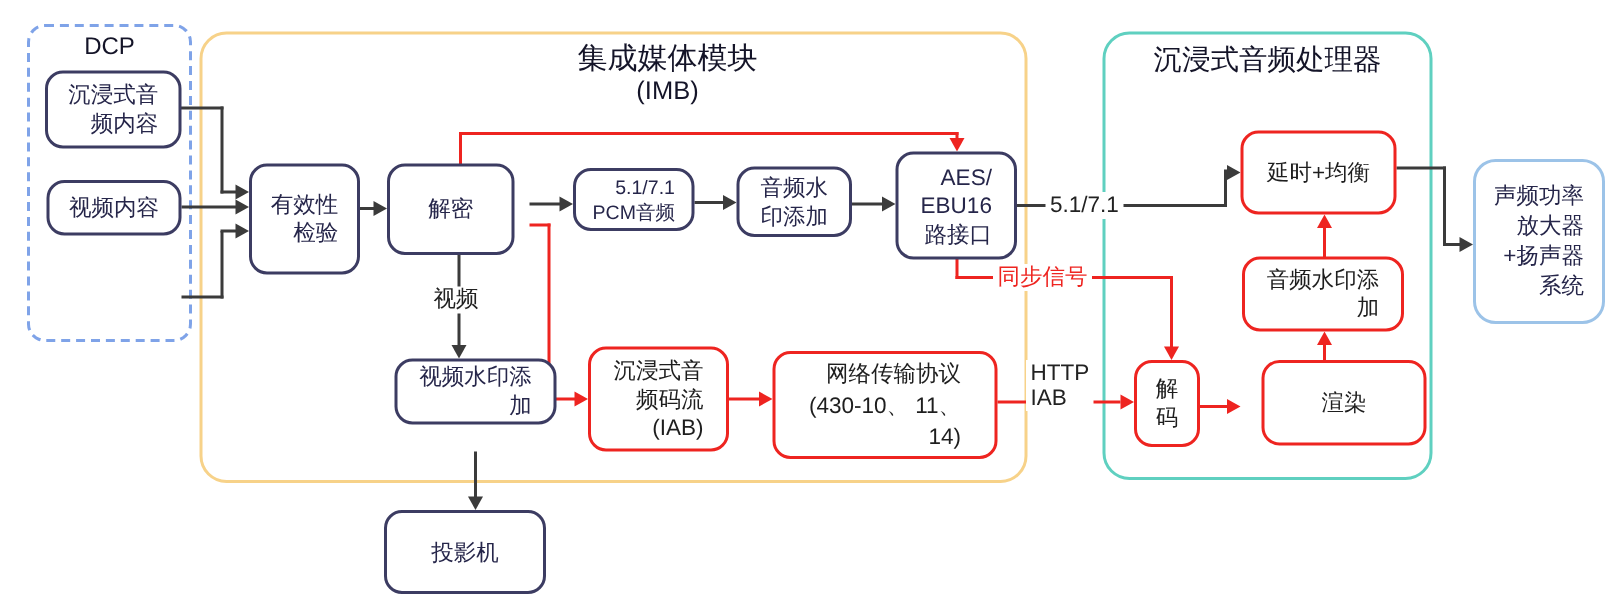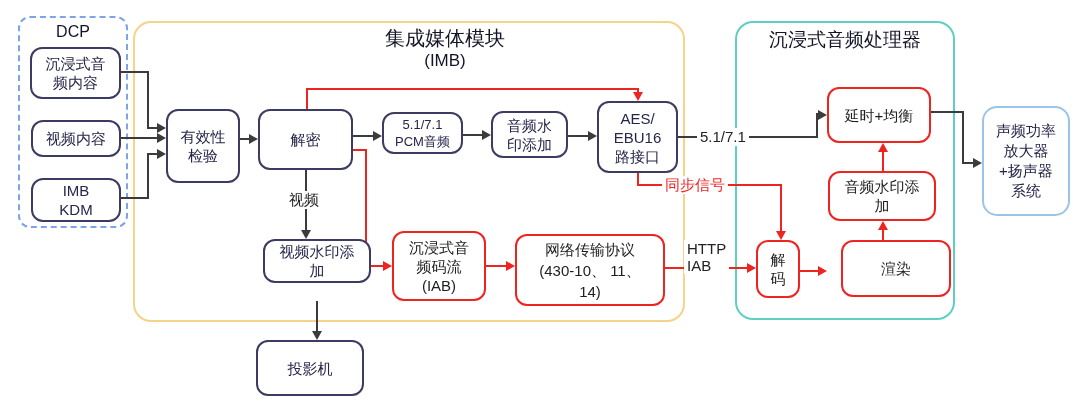--- a/index.html
+++ b/index.html
@@ -23,21 +23,21 @@
   .grp-imb{left:133px;top:21px;width:552px;height:301px;border:2px solid var(--imb-border);border-radius:18px}
   .grp-proc{left:735px;top:21px;width:220px;height:299px;border:2px solid var(--processor-border);border-radius:18px}
   .grp-title{position:absolute;z-index:2;color:#141428;white-space:pre-line;text-align:center}
   .t-dcp{left:18px;top:23px;width:110px;font-size:16px}
   .t-imb{left:305px;top:25px;width:280px;font-size:20px}
   .t-imb-sub{left:305px;top:51px;width:280px;font-size:17px}
   .t-proc{left:737px;top:27px;width:216px;font-size:19px}
 
   
   .box{position:absolute;z-index:2;background:#fff;border:2px solid var(--navy);border-radius:12px;
-       display:flex;align-items:center;justify-content:center;text-align:center;
+       display:flex;align-items:center;justify-content:center;text-align:right;
        color:var(--ink);font-size:15px;line-height:19px}
   .box span{white-space:pre-line}
   .red-box{border-color:var(--red);color:#1e1e1e}
   .blue-box{border-color:var(--speaker-border);border-radius:15px}
   .small-t{font-size:13px;line-height:17px}
 
   
   .seg{position:absolute;z-index:1}
   .h{height:2px}.v{width:2px}
   .k{background:var(--line-black)}
@@ -68,30 +68,26 @@
   <div class="grp-title t-imb-sub">(IMB)</div>
   <div class="grp-title t-proc">沉浸式音频处理器</div>
 
   <div class="box" style="left:30px;top:47px;width:91px;height:52px">
       <span>沉浸式音
 频内容</span>
     </div>
   <div class="box" style="left:31px;top:120px;width:90px;height:37px">
       <span>视频内容</span>
     </div>
-  <div class="box" style="left:31px;top:178px;width:90px;height:44px">
-      <span>IMB
-KDM</span>
-    </div>
 
   <div class="box" style="left:166px;top:109px;width:74px;height:74px">
       <span>有效性
 检验</span>
     </div>
-  <div class="box" style="left:258px;top:109px;width:95px;height:61px">
+  <div class="box" style="left:258px;top:109px;width:85px;height:61px">
       <span>解密</span>
     </div>
   <div class="box small-t" style="left:382px;top:112px;width:81px;height:42px">
       <span>5.1/7.1
 PCM音频</span>
     </div>
   <div class="box" style="left:491px;top:111px;width:77px;height:47px">
       <span>音频水
 印添加</span>
     </div>

